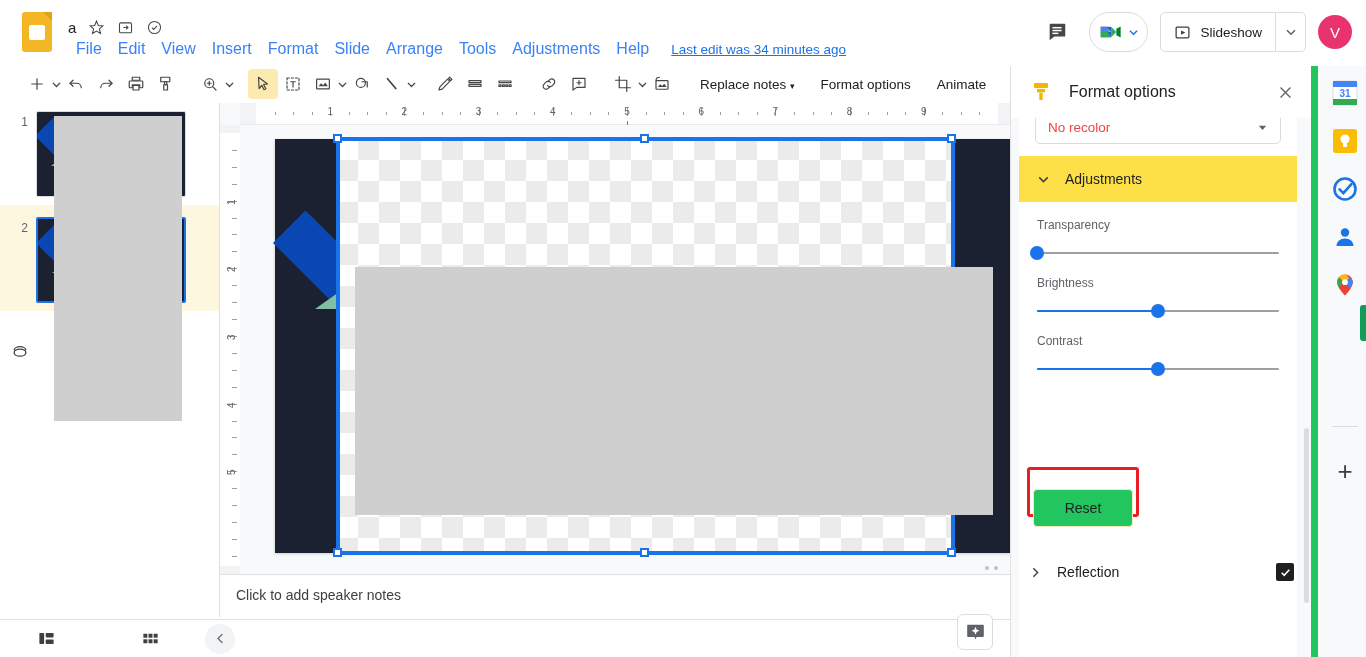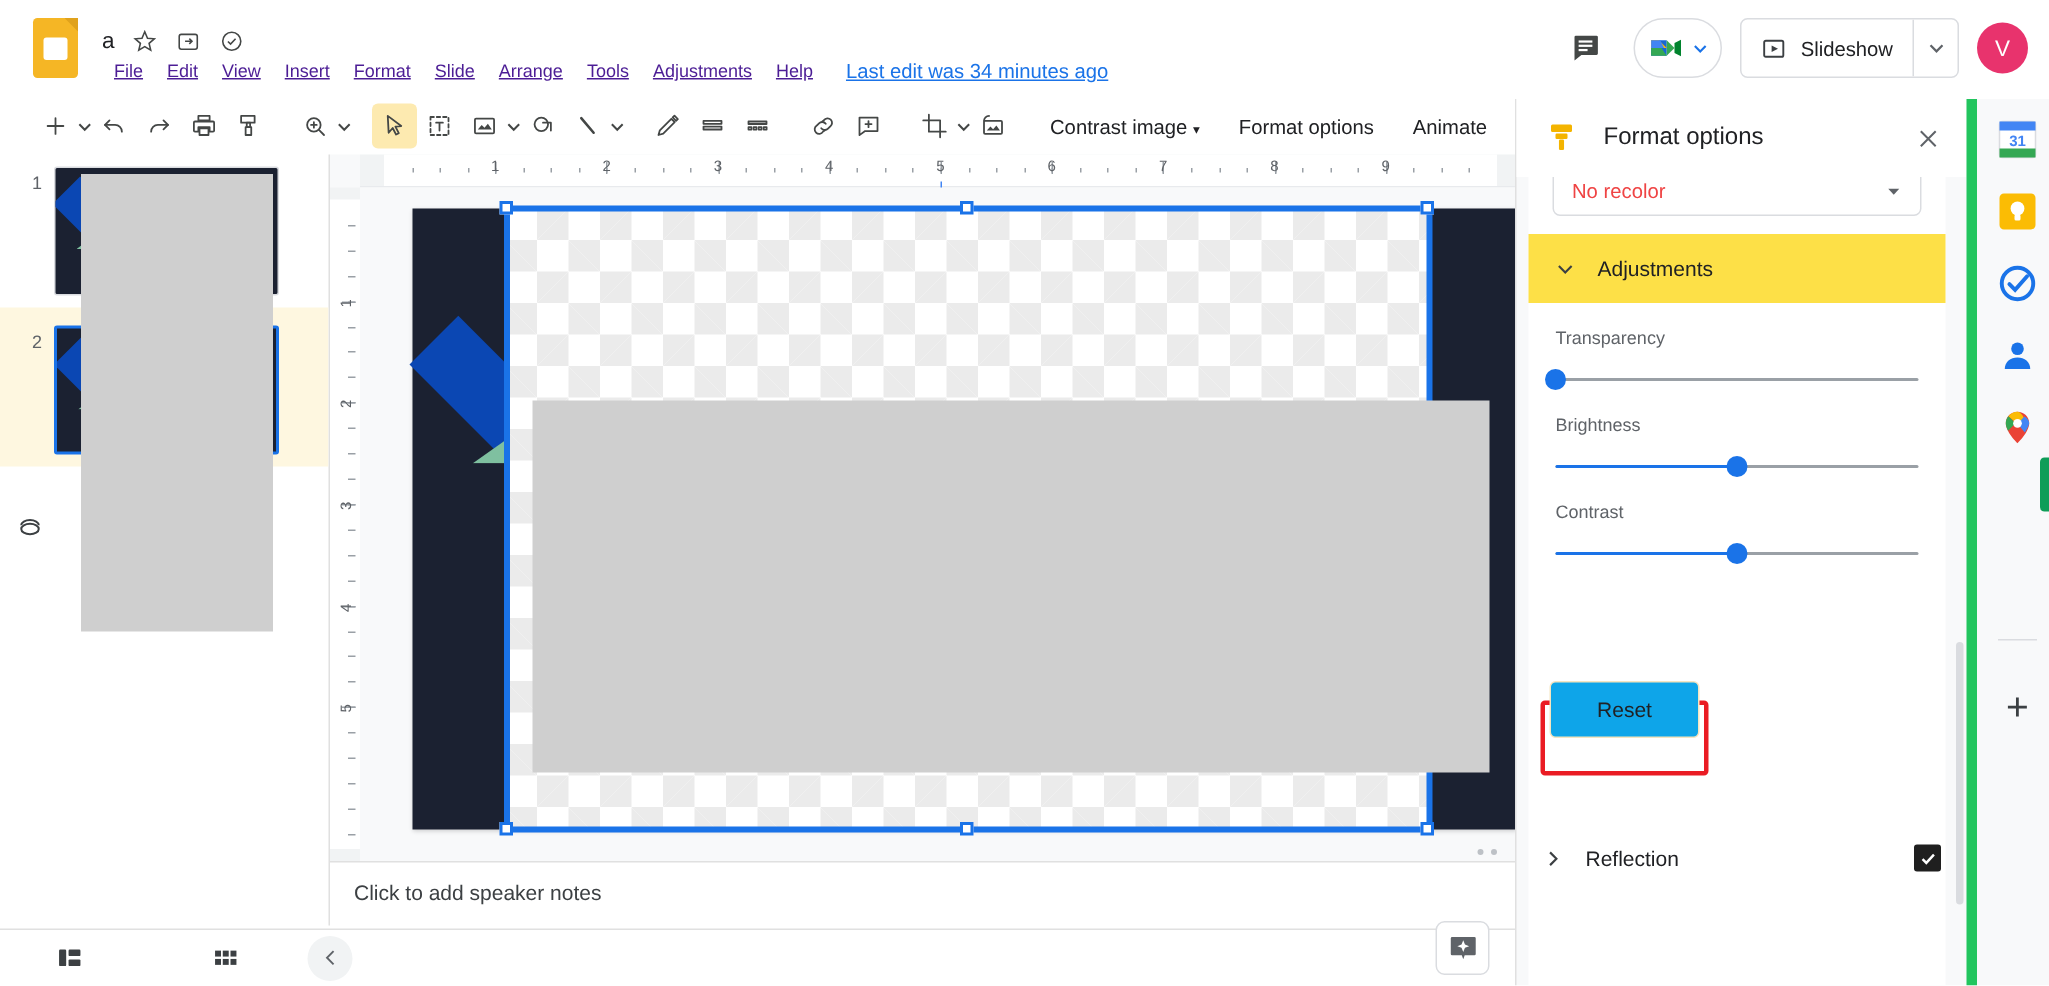--- a/index.html
+++ b/index.html
@@ -25,21 +25,21 @@
   .doc-logo::before{
     content:""; position:absolute; right:0; top:0; width:9px; height:9px;
     background:#E0A21C; clip-path: polygon(0 0,100% 100%,100% 0);
   }
   .title-row { position:absolute; left:68px; top:18px; display:flex; align-items:center; gap:11px; }
   .doc-title { font-size:15px; color:#202124; letter-spacing:.1px; }
   .tb-ic { width:18px; height:18px; color:#444746; display:inline-flex; align-items:center; justify-content:center; cursor:pointer; }
   .tb-ic svg { width:17px; height:17px; fill:none; stroke:#444746; stroke-width:1.5; }
 
   .menus { position:absolute; left:68px; top:37px; display:flex; align-items:center; gap:0; }
-  .menu-item { font-size:12px; color:#4c1d95; padding:3px 8px; border-radius:4px; cursor:pointer; white-space:nowrap;text-decoration:underline;}
+  .menu-item { font-size:16px; color:#3b82f6; padding:3px 8px; border-radius:4px; cursor:pointer; white-space:nowrap;}
   .lastedit { font-size:13.5px; color:#1a73e8; text-decoration:underline; margin-left:14px; cursor:pointer; white-space:nowrap;}
 
   .top-right { position:absolute; right:14px; top:12px; display:flex; align-items:center; gap:12px; }
   .icon-btn { width:40px; height:40px; border-radius:50%; display:flex; align-items:center; justify-content:center; cursor:pointer; }
   .meet-pill {
     height:40px; padding:0 9px 0 9px; border:1px solid #dadce0; border-radius:20px;
     display:flex; align-items:center; gap:4px; cursor:pointer; background:#fff;
   }
   .slideshow-grp { display:flex; align-items:stretch; height:40px; border:1px solid #dadce0; border-radius:5px; overflow:hidden; }
   .slideshow-btn { display:flex; align-items:center; gap:9px; padding:0 13px; cursor:pointer; font-size:13.5px; color:#202124; }
@@ -154,22 +154,22 @@
   .slider-label { font-size:12px; color:#5f6368; margin:16px 0 0 18px; }
   .slider-wrap { position:relative; margin:14px 18px 0 18px; height:14px; }
   .track { position:absolute; left:0; right:0; top:6px; height:2px; background:#9aa0a6; border-radius:1px; }
   .track-fill { position:absolute; left:0; top:6px; height:2px; background:#1a73e8; border-radius:1px; }
   .knob { position:absolute; top:0; width:14px; height:14px; border-radius:50%; background:#1a73e8; transform:translateX(-7px); cursor:pointer; }
   .reset-hl {
     position:absolute; left:8px; top:349px; width:112px; height:50px;
     border:3px solid #ea1c24; border-radius:3px;
   }
   .reset-btn {
-    position:absolute; left:14px; top:336px; width:100px; height:38px;
-    border:1px solid #f5e5c0; border-radius:4px; background:#0ea5e9;
+    position:absolute; left:14px; top:371px; width:100px; height:38px;
+    border:1px solid #f5e5c0; border-radius:4px; background:#22c55e;
     display:flex; align-items:center; justify-content:center;
     font-size:14px; color:#202124; cursor:pointer;text-align:right;
   }
   .collapsed-row { height:68px; display:flex; align-items:center; padding:0 18px 0 16px; cursor:pointer; }
   .collapsed-row .chev { width:22px; display:flex; align-items:center; color:#3c4043; }
   .collapsed-row .lbl { flex:1; font-size:14px; color:#202124; margin-left:8px; }
   .chkbox { width:18px; height:18px; background:#1f1f1f; border-radius:2px; display:flex; align-items:center; justify-content:center; cursor:pointer; }
   .panel-scroll { position:absolute; right:3px; top:310px; width:5px; height:175px; background:#dadce0; border-radius:3px; cursor:pointer; }
 
   
@@ -402,21 +402,21 @@
         </svg>
       </div>
     <div class="tbtn">
       <svg width="18" height="18" viewBox="0 0 24 24">
           <path d="M4 7.5a4.5 4.5 0 014.5-4.5"></path>
           <rect x="4" y="7.5" width="16" height="11.5" rx="1"></rect>
           <path d="M6.5 16l3.2-3.6 2.4 2.4L15 11.5l3.2 4.5z" fill="#444746" stroke="none"></path>
         </svg>
     </div>
     <div class="tsep"></div>
-    <div class="ttext"><span>Contrast image</span> <span style="font-size:9px">▾</span></div>
+    <div class="ttext"><span>Replace notes</span> <span style="font-size:9px">▾</span></div>
     <div class="tsep" style="margin:0 4px"></div>
     <div class="ttext">Format options</div>
     <div class="tsep" style="margin:0 4px"></div>
     <div class="ttext">Animate</div>
     <div class="tbtn" style="margin-left:46px">
       <svg width="16" height="16" viewBox="0 0 24 24">
           <path d="M5 15l7-7 7 7"></path>
         </svg>
     </div>
   </div>

